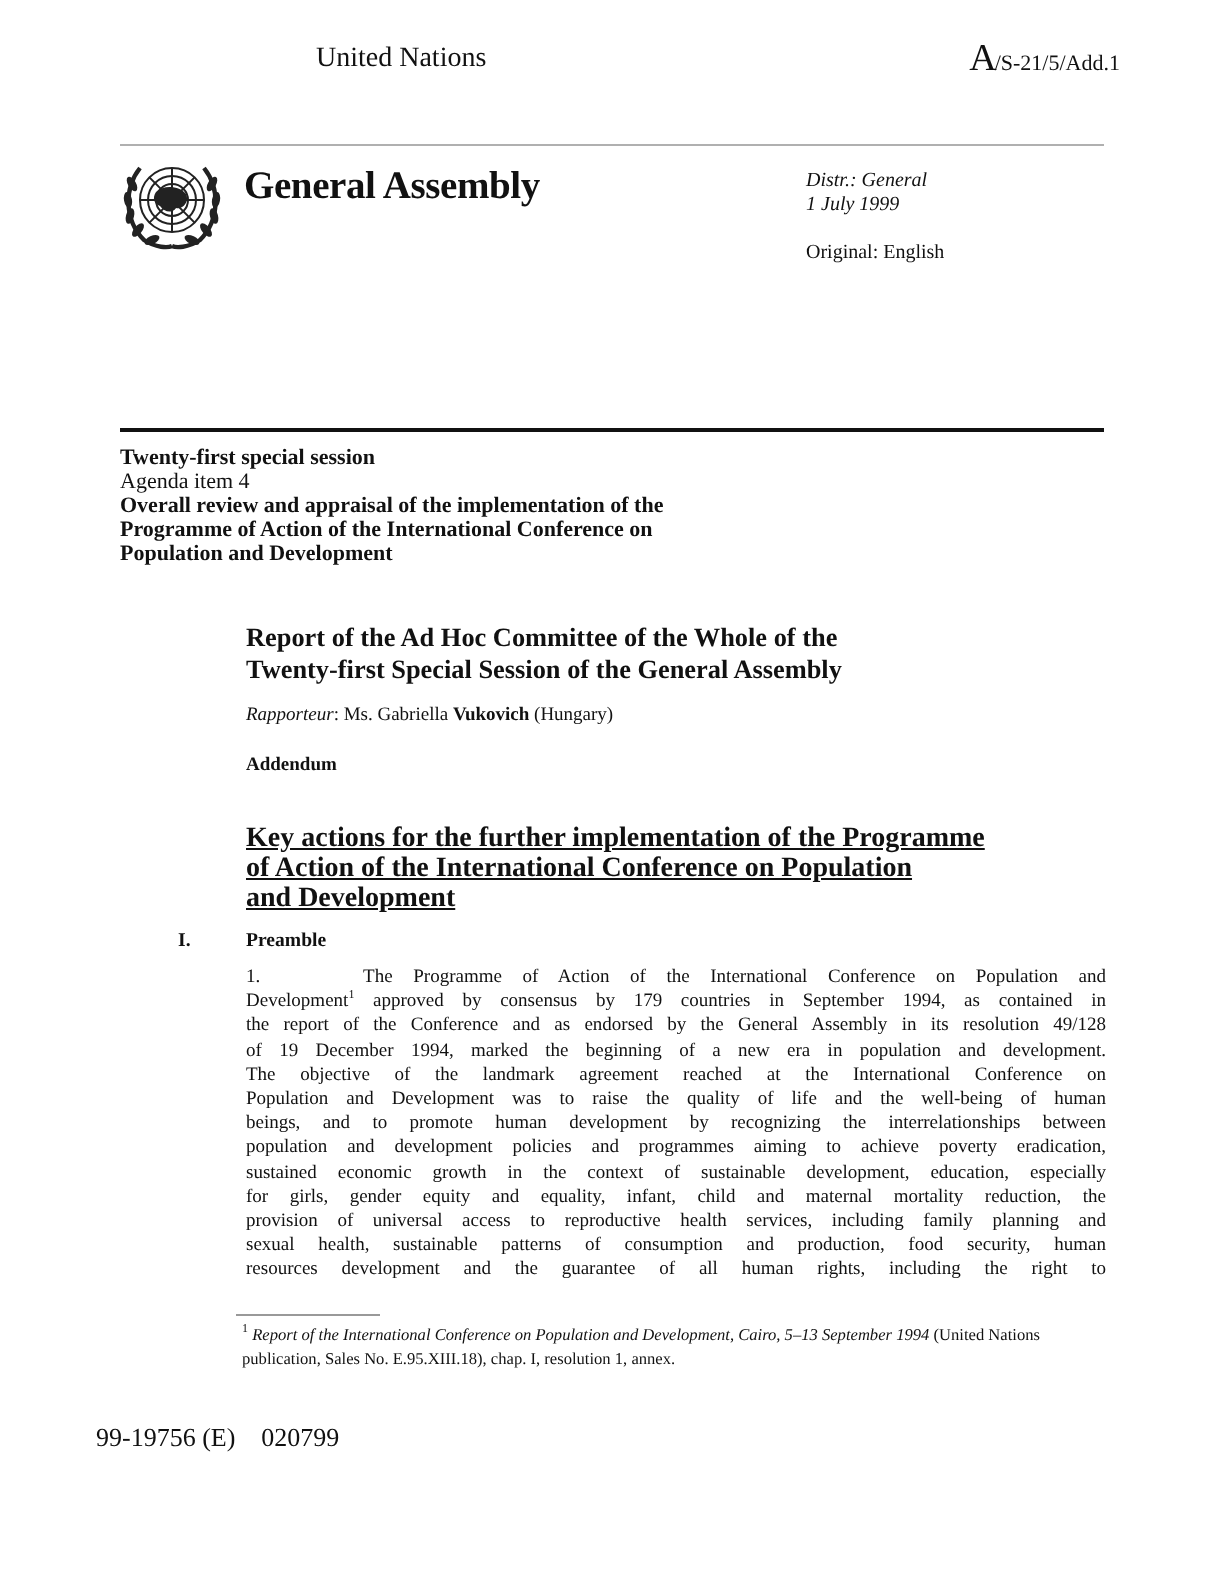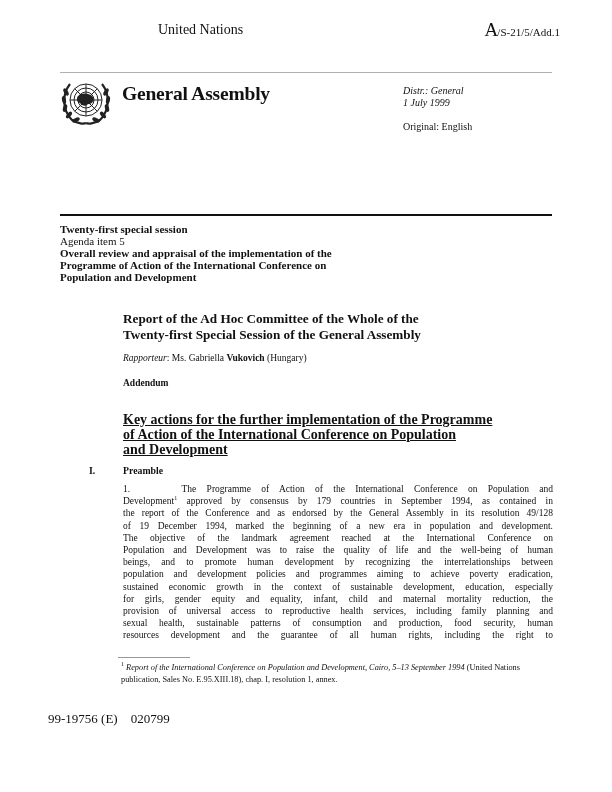--- a/index.html
+++ b/index.html
@@ -86,21 +86,21 @@
 <div class="abs distr">
   <div>Distr.: General</div>
   <div>1 July 1999</div>
 </div>
 <div class="abs orig">Original: English</div>
 
 <div class="abs thick-rule"></div>
 
 <div class="abs session-block">
   <div class="b">Twenty-first special session</div>
-  <div>Agenda item 5</div>
+  <div>Agenda item 4</div>
   <div class="b">Overall review and appraisal of the implementation of the</div>
   <div class="b">Programme of Action of the International Conference on</div>
   <div class="b">Population and Development</div>
 </div>
 
 <div class="abs report-title">
   <div>Report of the Ad Hoc Committee of the Whole of the</div>
   <div>Twenty-first Special Session of the General Assembly</div>
 </div>
 

